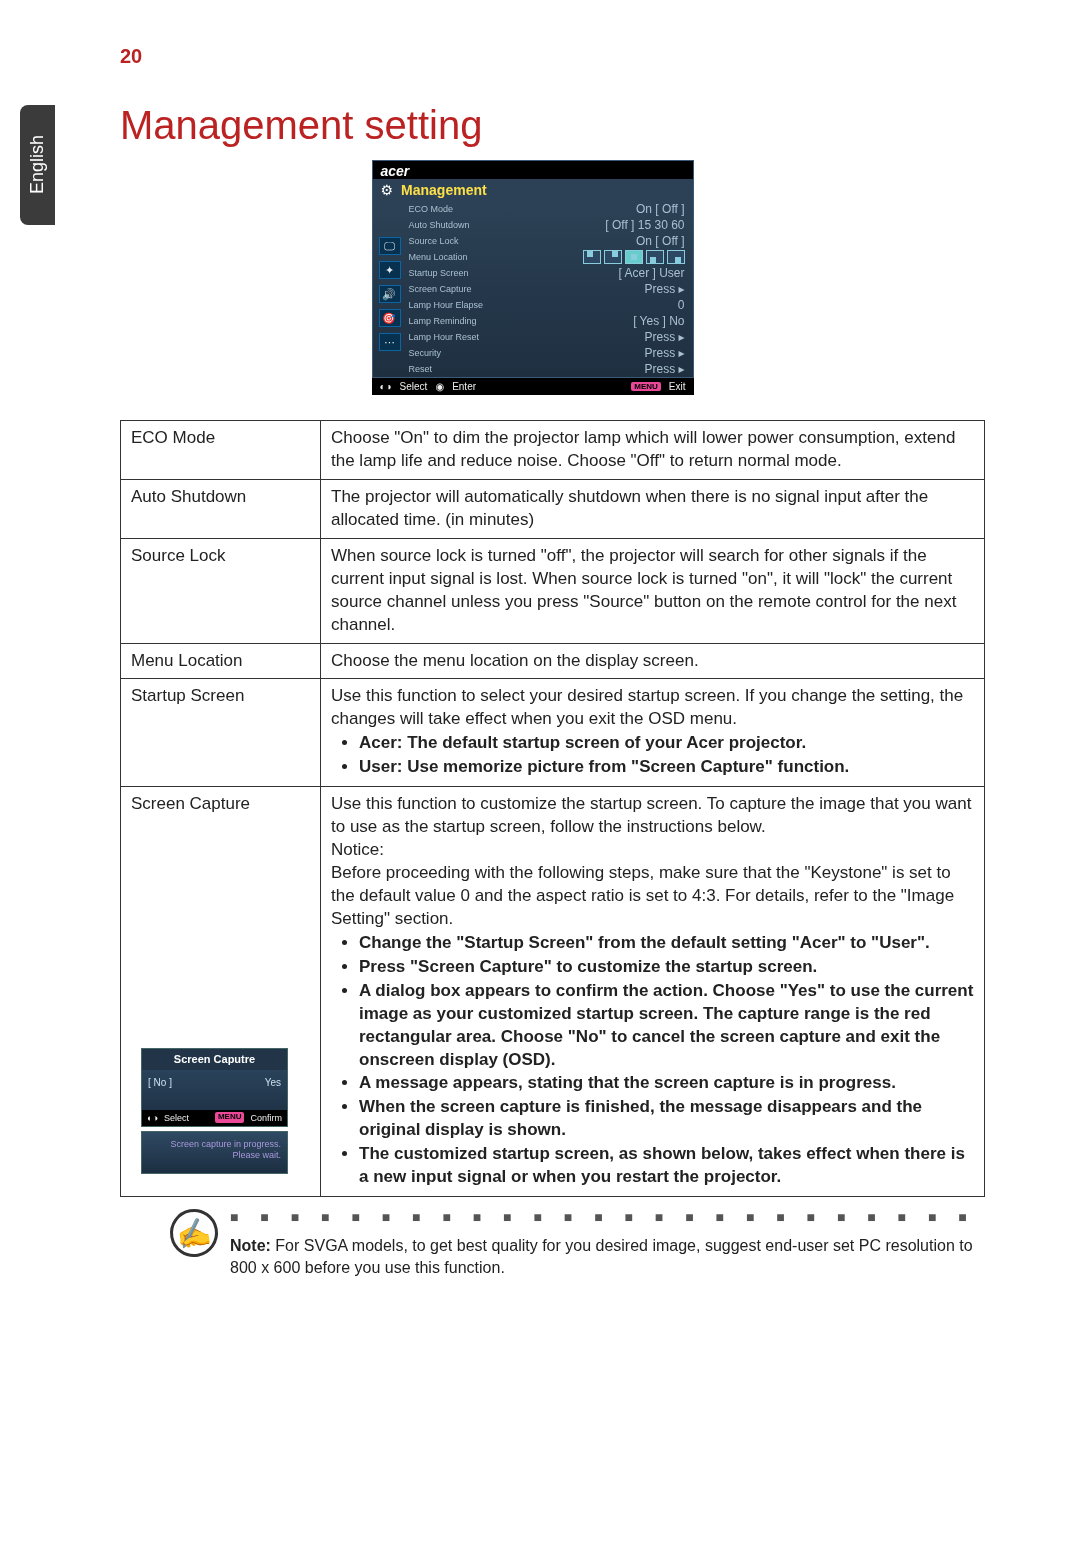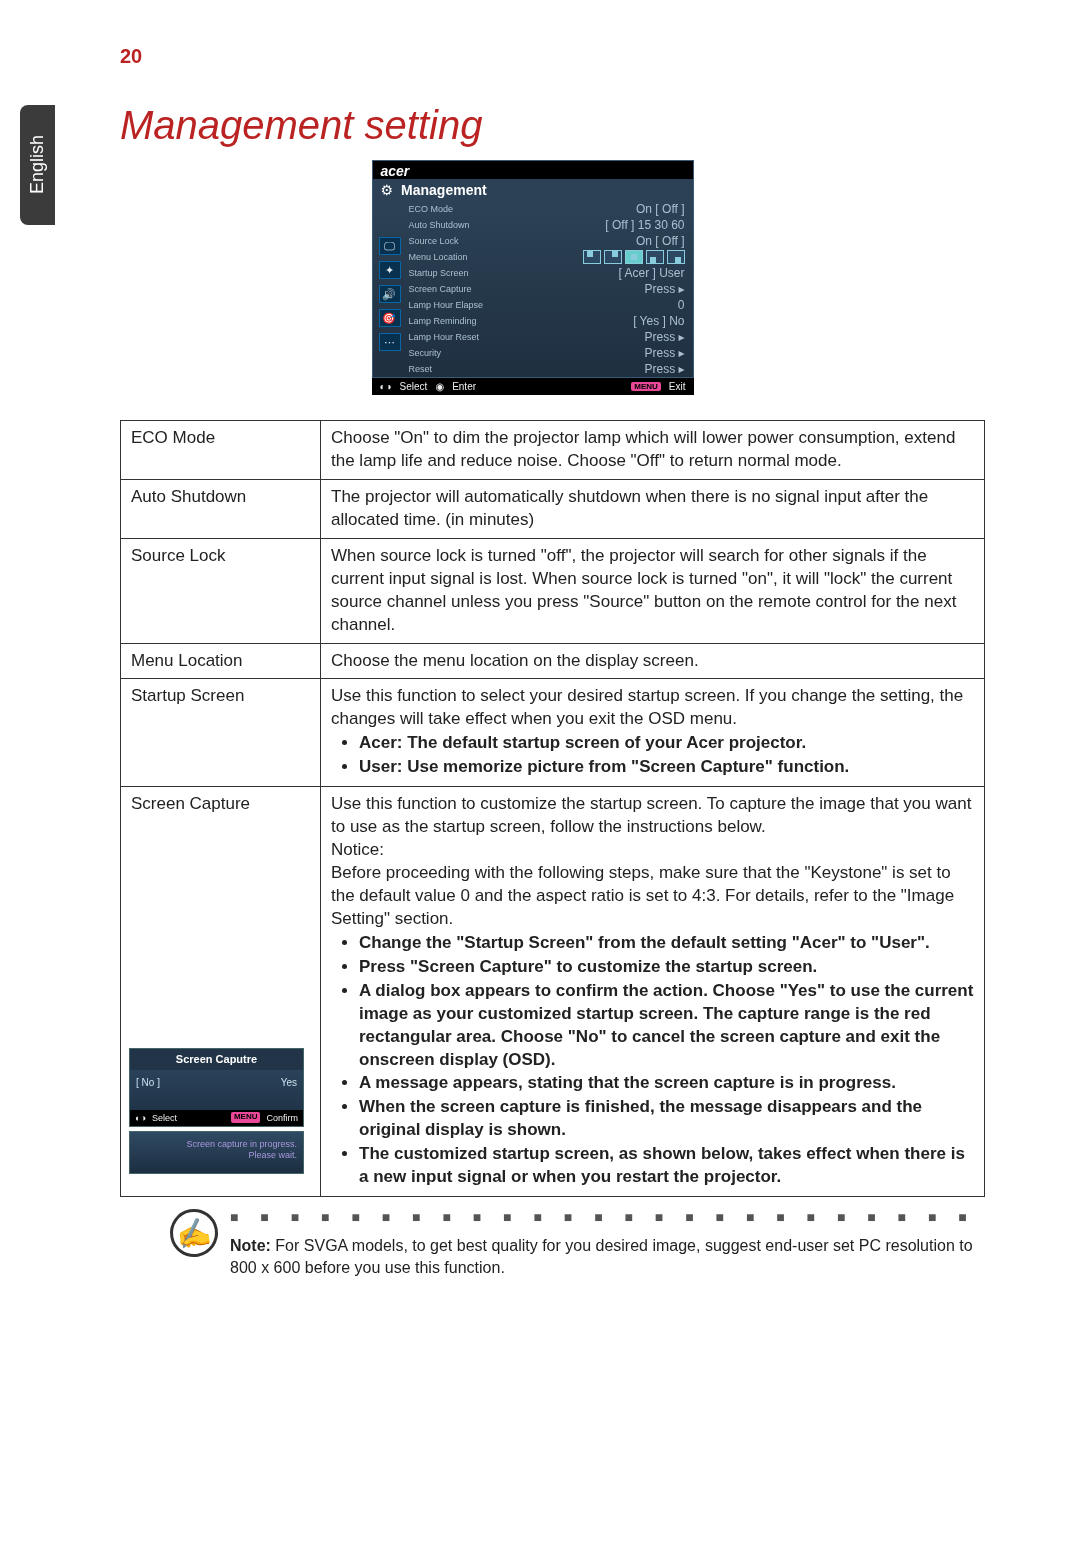--- a/index.html
+++ b/index.html
@@ -37,21 +37,20 @@
     color: #b22;
     font-weight: 700;
     font-size: 20px;
     margin-left: 60px;
   }
   h1 {
     color: #b22;
     font-weight: 400;
     font-size: 40px;
     margin: 35px 0 12px 60px;
-    font-style: italic;
   }
   .osd {
     width: 342px;
     margin: 2px auto 25px auto;
     color: #dfe9ee;
     font-family: Arial, sans-serif;
     font-size: 10px;
     padding-left: 20px;
   }
   .osd-body {
@@ -71,21 +70,21 @@
     align-items: center;
     gap: 8px;
     padding: 3px 8px;
     background: #2c4056;
   }
   .osd-header .gear {
     color: #fff;
     font-size: 14px;
   }
   .osd-header .ttl {
-    color: #ffffff;
+    color: #fde047;
     font-size: 14px;
     font-weight: 700;
   }
   .osd-row {
     display: flex;
     align-items: center;
     padding: 1px 8px;
     font-size: 9px;
     color: #a9c0d1;
   }
@@ -134,23 +133,23 @@
     padding: 6px 10px;
     vertical-align: top;
     line-height: 1.35;
   }
   table.settings td.k { width: 200px; }
   ul.bul { list-style: disc; margin-left: 28px; font-weight: bold; }
   ul.bul li { margin: 1px 0; }
   .sc-cell { position: relative; }
   .sc-stack {
     position: absolute;
-    left: 8px;
+    left: 20px;
     bottom: 18px;
-    width: 175px;
+    width: 147px;
     font-size: 10px;
     color: #c9e0ee;
   }
   .sc-box {
     background: linear-gradient(#2f4a63,#1c2e41);
     border: 1px solid #466;
     padding: 5px 6px 7px 6px;
     margin-bottom: 4px;
   }
   .sc-ttl {

